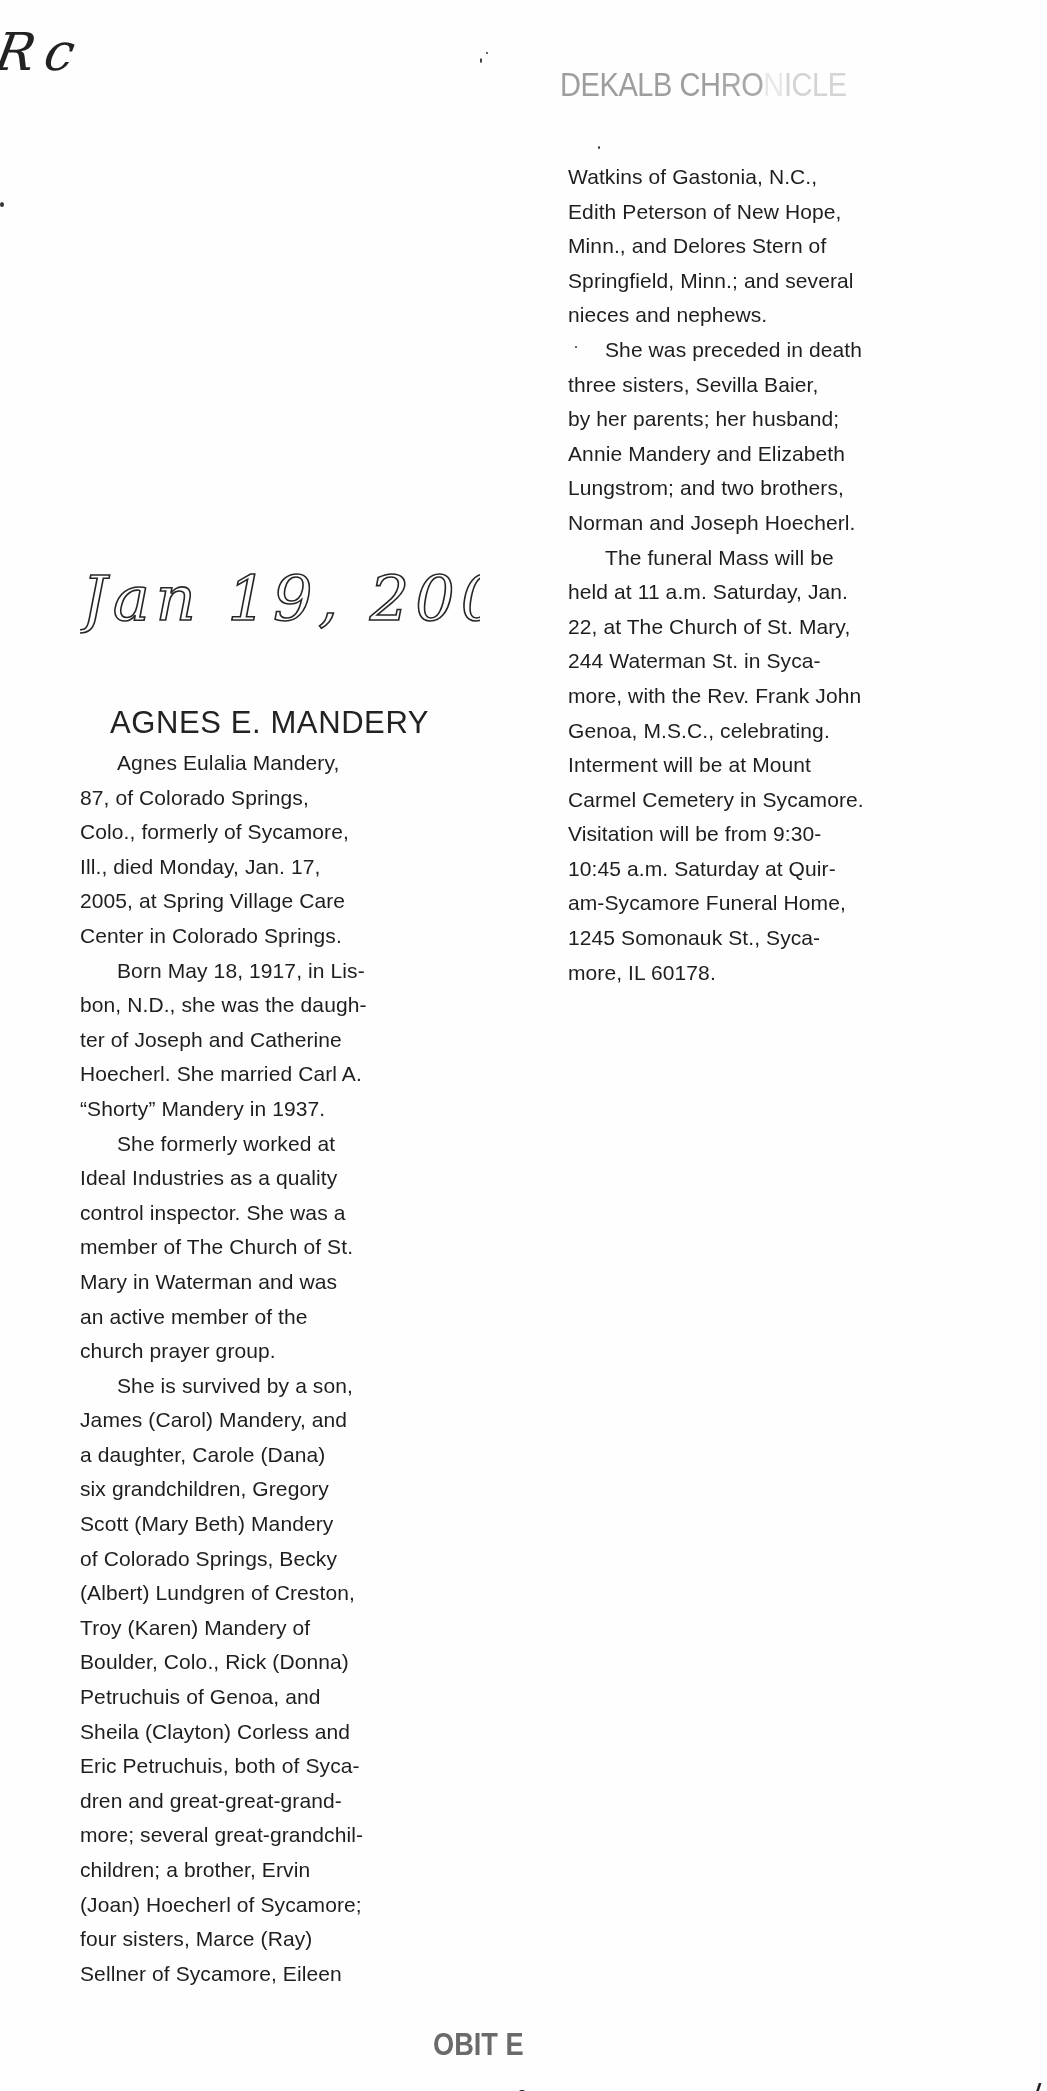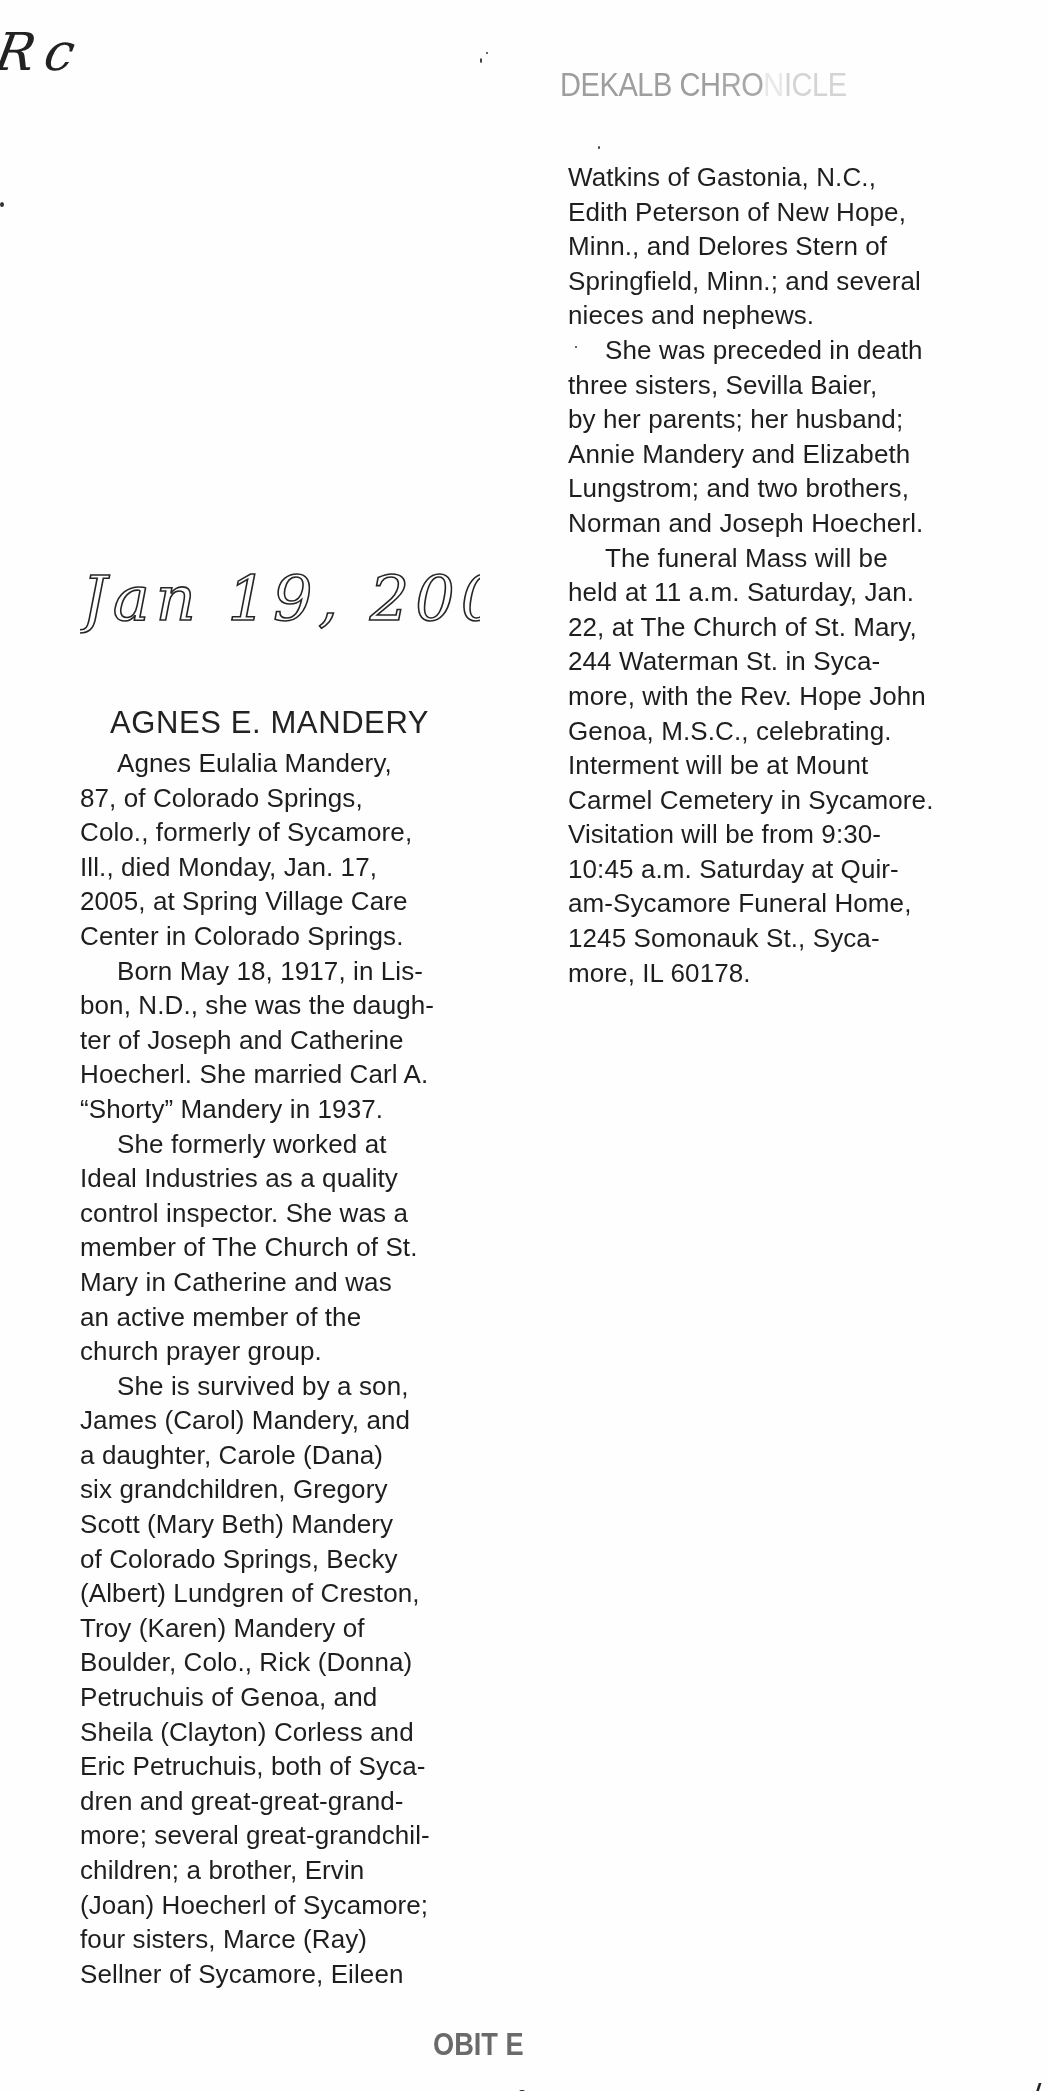--- a/index.html
+++ b/index.html
@@ -66,21 +66,21 @@
     .obit-stamp {
       left: 433px;
       top: 2026px;
       font-size: 32px;
       color: #6a6a6a;
       transform: scaleX(0.85);
       transform-origin: left top;
     }
     .column {
       position: absolute;
-      font-size: 26px;
+      font-size: 21px;
       line-height: 34.6px;
       color: #1e1e1e;
       letter-spacing: 0.1px;
     }
     .col-left {
       left: 80px;
       top: 746px;
       width: 380px;
     }
     .col-right {
@@ -149,21 +149,21 @@
       <span class="line">Center in Colorado Springs.</span>
       <span class="line indent">Born May 18, 1917, in Lis-</span>
       <span class="line">bon, N.D., she was the daugh-</span>
       <span class="line">ter of Joseph and Catherine</span>
       <span class="line">Hoecherl. She married Carl A.</span>
       <span class="line">“Shorty” Mandery in 1937.</span>
       <span class="line indent">She formerly worked at</span>
       <span class="line">Ideal Industries as a quality</span>
       <span class="line">control inspector. She was a</span>
       <span class="line">member of The Church of St.</span>
-      <span class="line">Mary in Catherine and was</span>
+      <span class="line">Mary in Waterman and was</span>
       <span class="line">an active member of the</span>
       <span class="line">church prayer group.</span>
       <span class="line indent">She is survived by a son,</span>
       <span class="line">James (Carol) Mandery, and</span>
       <span class="line">a daughter, Carole (Dana)</span>
       <span class="line">six grandchildren, Gregory</span>
       <span class="line">Scott (Mary Beth) Mandery</span>
       <span class="line">of Colorado Springs, Becky</span>
       <span class="line">(Albert) Lundgren of Creston,</span>
       <span class="line">Troy (Karen) Mandery of</span>
@@ -188,21 +188,21 @@
       <span class="line indent">She was preceded in death</span>
       <span class="line">three sisters, Sevilla Baier,</span>
       <span class="line">by her parents; her husband;</span>
       <span class="line">Annie Mandery and Elizabeth</span>
       <span class="line">Lungstrom; and two brothers,</span>
       <span class="line">Norman and Joseph Hoecherl.</span>
       <span class="line indent">The funeral Mass will be</span>
       <span class="line">held at 11 a.m. Saturday, Jan.</span>
       <span class="line">22, at The Church of St. Mary,</span>
       <span class="line">244 Waterman St. in Syca-</span>
-      <span class="line">more, with the Rev. Hope John</span>
+      <span class="line">more, with the Rev. Frank John</span>
       <span class="line">Genoa, M.S.C., celebrating.</span>
       <span class="line">Interment will be at Mount</span>
       <span class="line">Carmel Cemetery in Sycamore.</span>
       <span class="line">Visitation will be from 9:30-</span>
       <span class="line">10:45 a.m. Saturday at Quir-</span>
       <span class="line">am-Sycamore Funeral Home,</span>
       <span class="line">1245 Somonauk St., Syca-</span>
       <span class="line">more, IL 60178.</span>
     </div>
 

